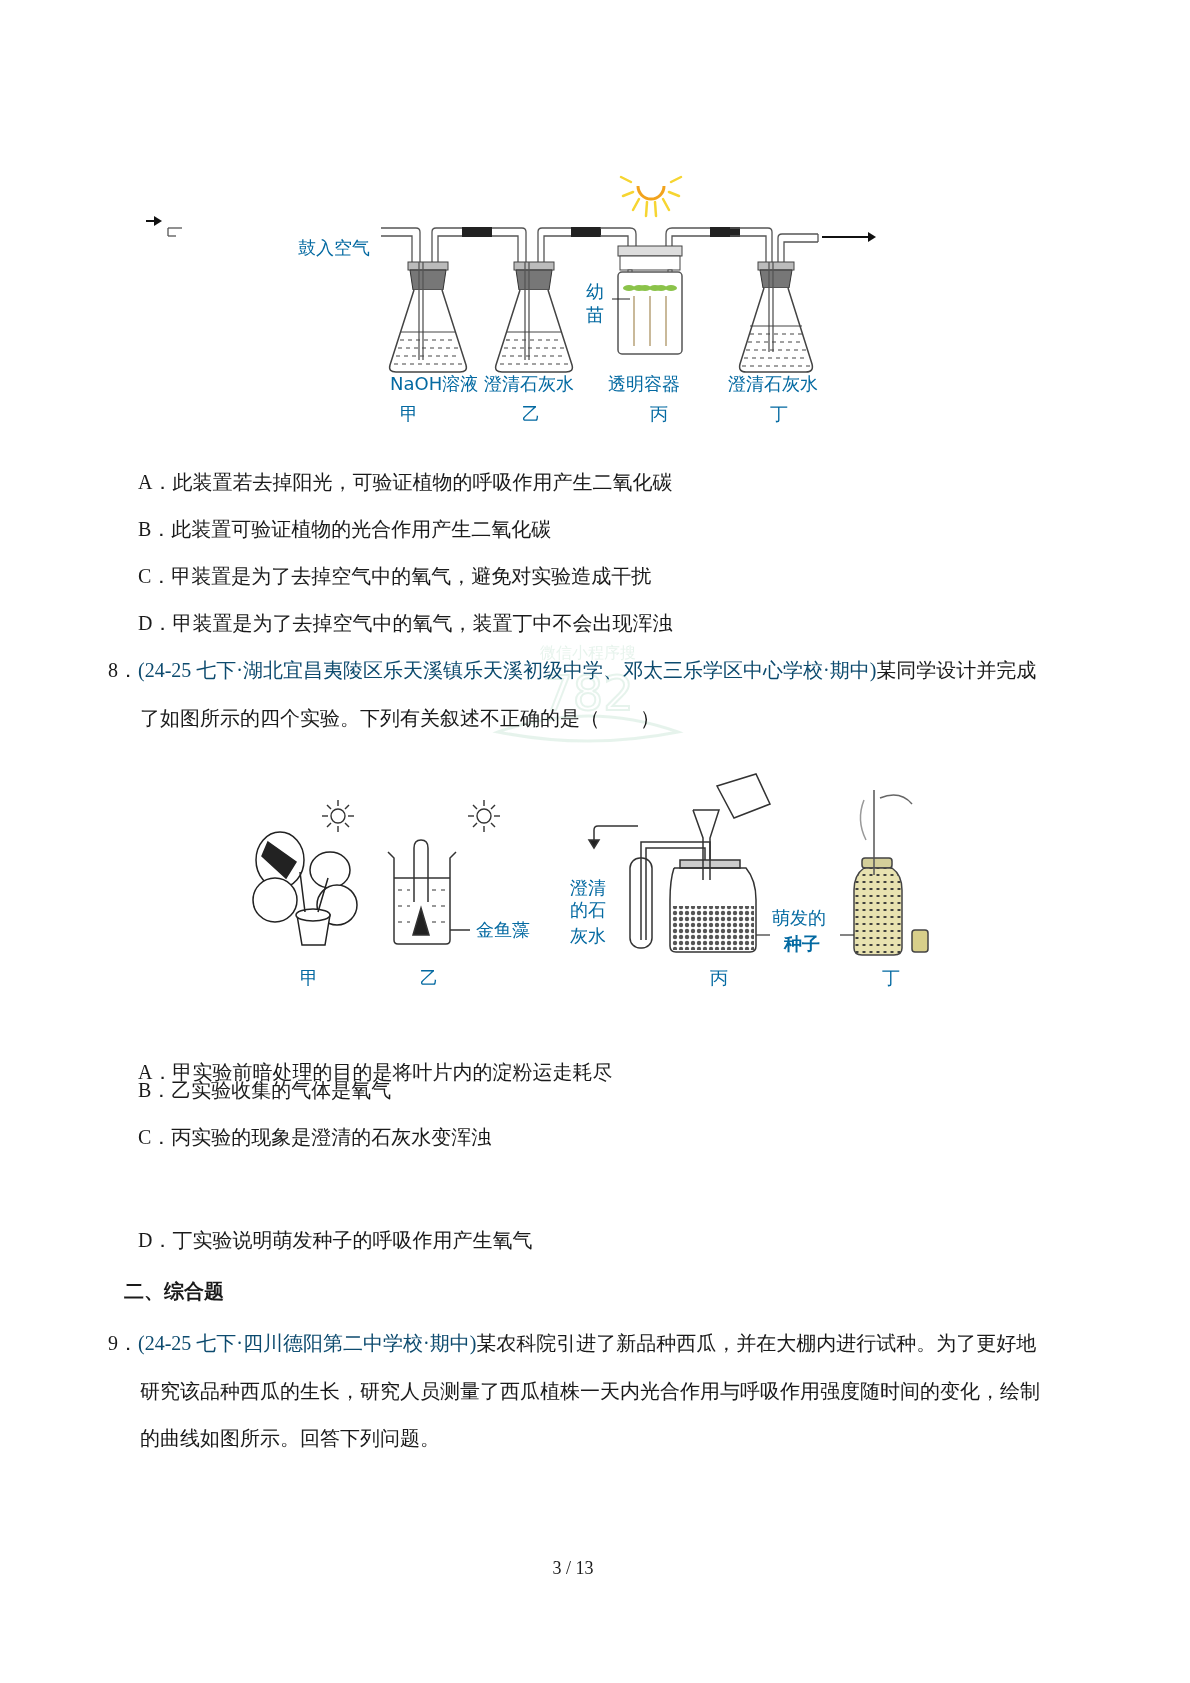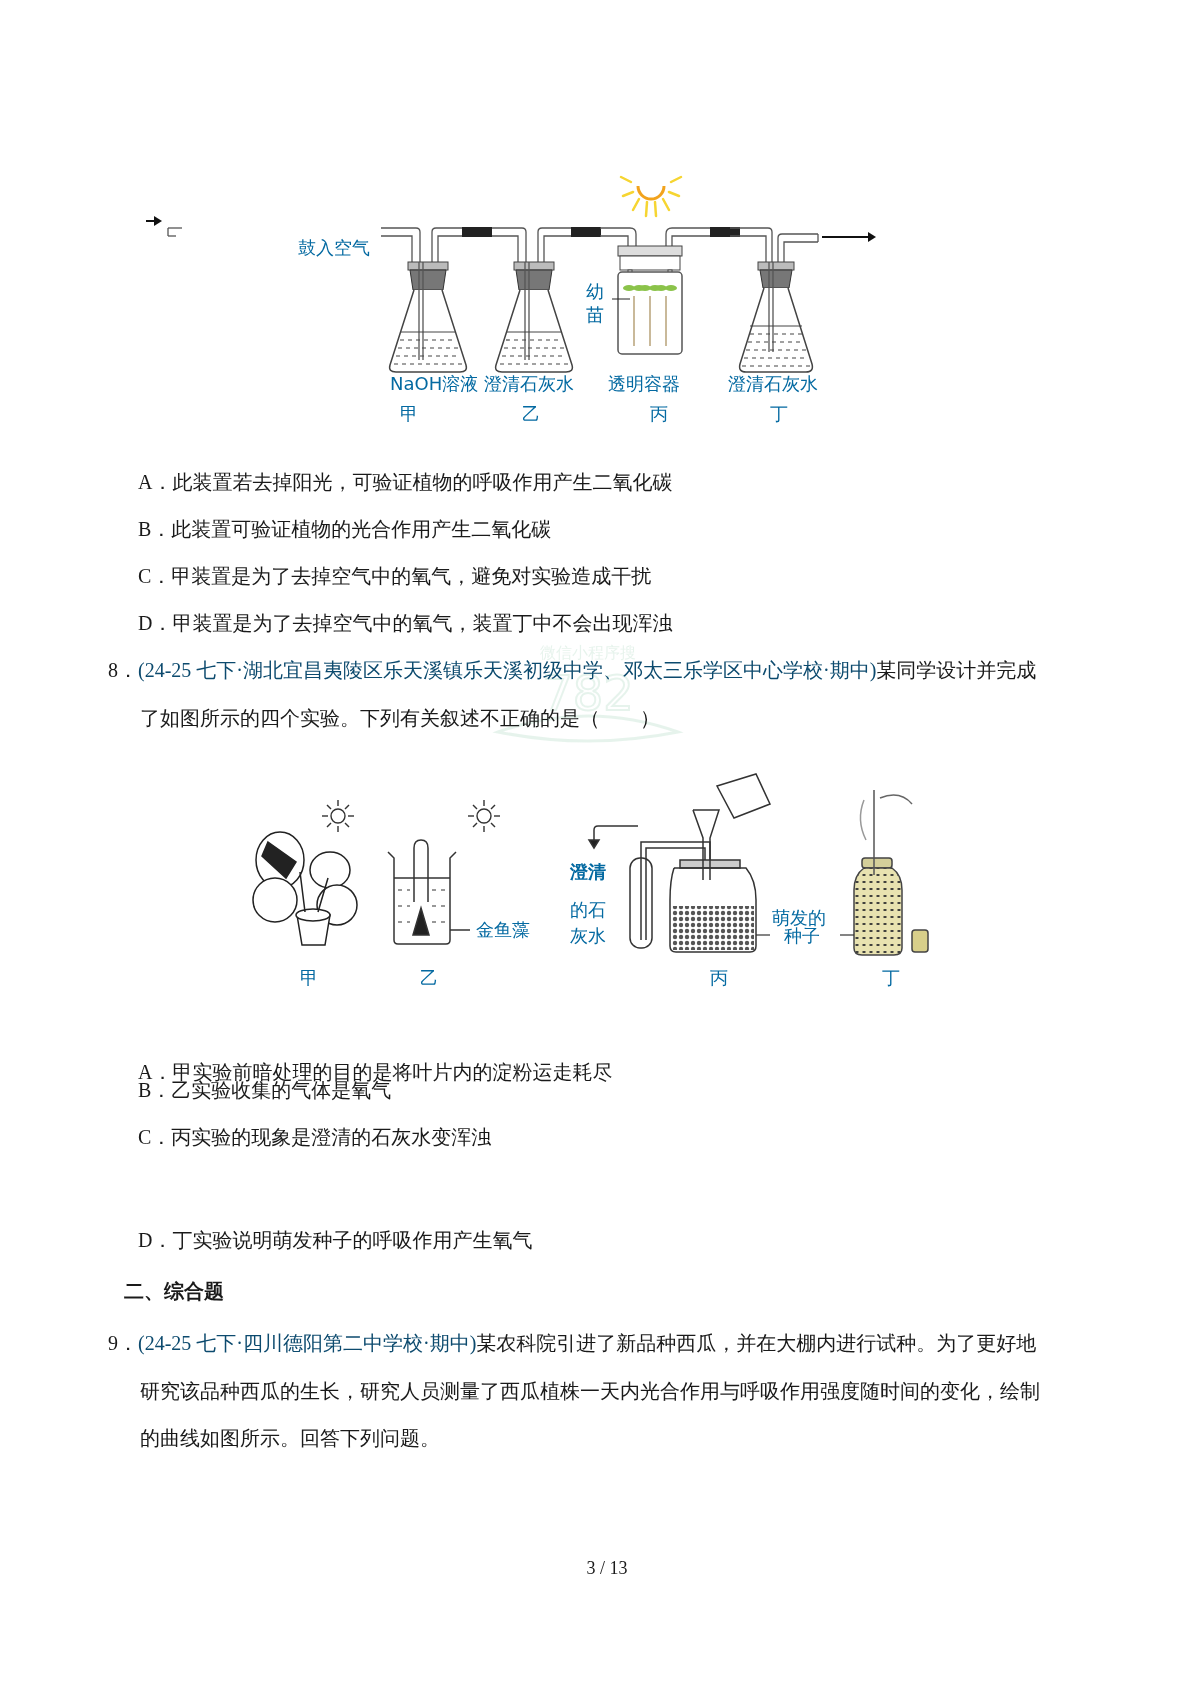--- a/index.html
+++ b/index.html
@@ -7,21 +7,21 @@
          font-family:"Liberation Serif","DejaVu Serif",serif; color:#1a1a1a; }
   .abs { position:absolute; }
   .line { position:absolute; font-size:20px; line-height:24px; white-space:nowrap; }
   .opt { left:138px; }
   .qnum { left:108px; }
   .qcont { left:140px; }
   .src { color:#0c4a6e; }
   .section { position:absolute; left:124px; font-size:20px; font-weight:bold;
              font-family:"Liberation Sans","DejaVu Sans",sans-serif; }
   .fig-label { position:absolute; font-size:18px; font-family:"DejaVu Sans","Liberation Sans",sans-serif; color:#0369a1; white-space:nowrap; }
-  .page-num { position:absolute; left:0; width:1146px; top:1558px; text-align:center; font-size:18px;padding-left:34px; }
+  .page-num { position:absolute; left:0; width:1146px; top:1558px; text-align:center; font-size:18px; }
   .watermark { position:absolute; left:478px; top:640px; width:220px; height:110px; opacity:0.18; }
   .dot { position:absolute; left:815px; top:126px; width:3px; height:3px; background:#8a9a70; }
 </style>
 </head>
 <body>
 
 <div class="dot"></div>
 
 <div class="abs" style="left:0;top:0;width:1190px;height:440px;">
   <svg width="1190" height="440" style="position:absolute;left:0;top:0">
@@ -365,25 +365,25 @@
       <path d="M864,108 Q854,115 854,130 V188 Q854,195 862,195 H894 Q902,195 902,188 V130 Q902,115 892,108 Z" fill="url(#seeds)"></path>
       <line x1="874" y1="30" x2="874" y2="115" stroke="#555"></line>
       <path d="M880,38 Q900,30 912,44" fill="none" stroke="#666"></path>
       <path d="M864,40 Q856,60 866,80" fill="none" stroke="#999"></path>
       <rect x="912" y="170" width="16" height="22" rx="3" fill="#d8cf8a"></rect>
       <line x1="840" y1="175" x2="854" y2="175" stroke="#333" stroke-width="1.2"></line>
     </g>
   </svg>
 
   <span class="fig-label" style="left:476px;top:158px;">金鱼藻</span>
-  <span class="fig-label" style="left:570px;top:100px;font-weight:bold;">澄清</span>
+  <span class="fig-label" style="left:570px;top:116px;">澄清</span>
   <span class="fig-label" style="left:570px;top:138px;">的石</span>
   <span class="fig-label" style="left:570px;top:164px;">灰水</span>
   <span class="fig-label" style="left:772px;top:146px;">萌发的</span>
-  <span class="fig-label" style="left:784px;top:164px;">种子</span>
+  <span class="fig-label" style="left:784px;top:172px;font-weight:bold;">种子</span>
 
   <span class="fig-label" style="left:300px;top:206px;">甲</span>
   <span class="fig-label" style="left:420px;top:206px;">乙</span>
   <span class="fig-label" style="left:710px;top:206px;">丙</span>
   <span class="fig-label" style="left:882px;top:206px;">丁</span>
 </div>
 
 <div class="line opt" style="top:1032px;margin-top:28px;"><span>A．</span><span>甲实验前暗处理的目的是将叶片内的淀粉运走耗尽</span></div>
 <div class="line opt" style="top:1078px;"><span>B．</span><span>乙实验收集的气体是氧气</span></div>
 <div class="line opt" style="top:1125px;"><span>C．</span><span>丙实验的现象是澄清的石灰水变浑浊</span></div>

